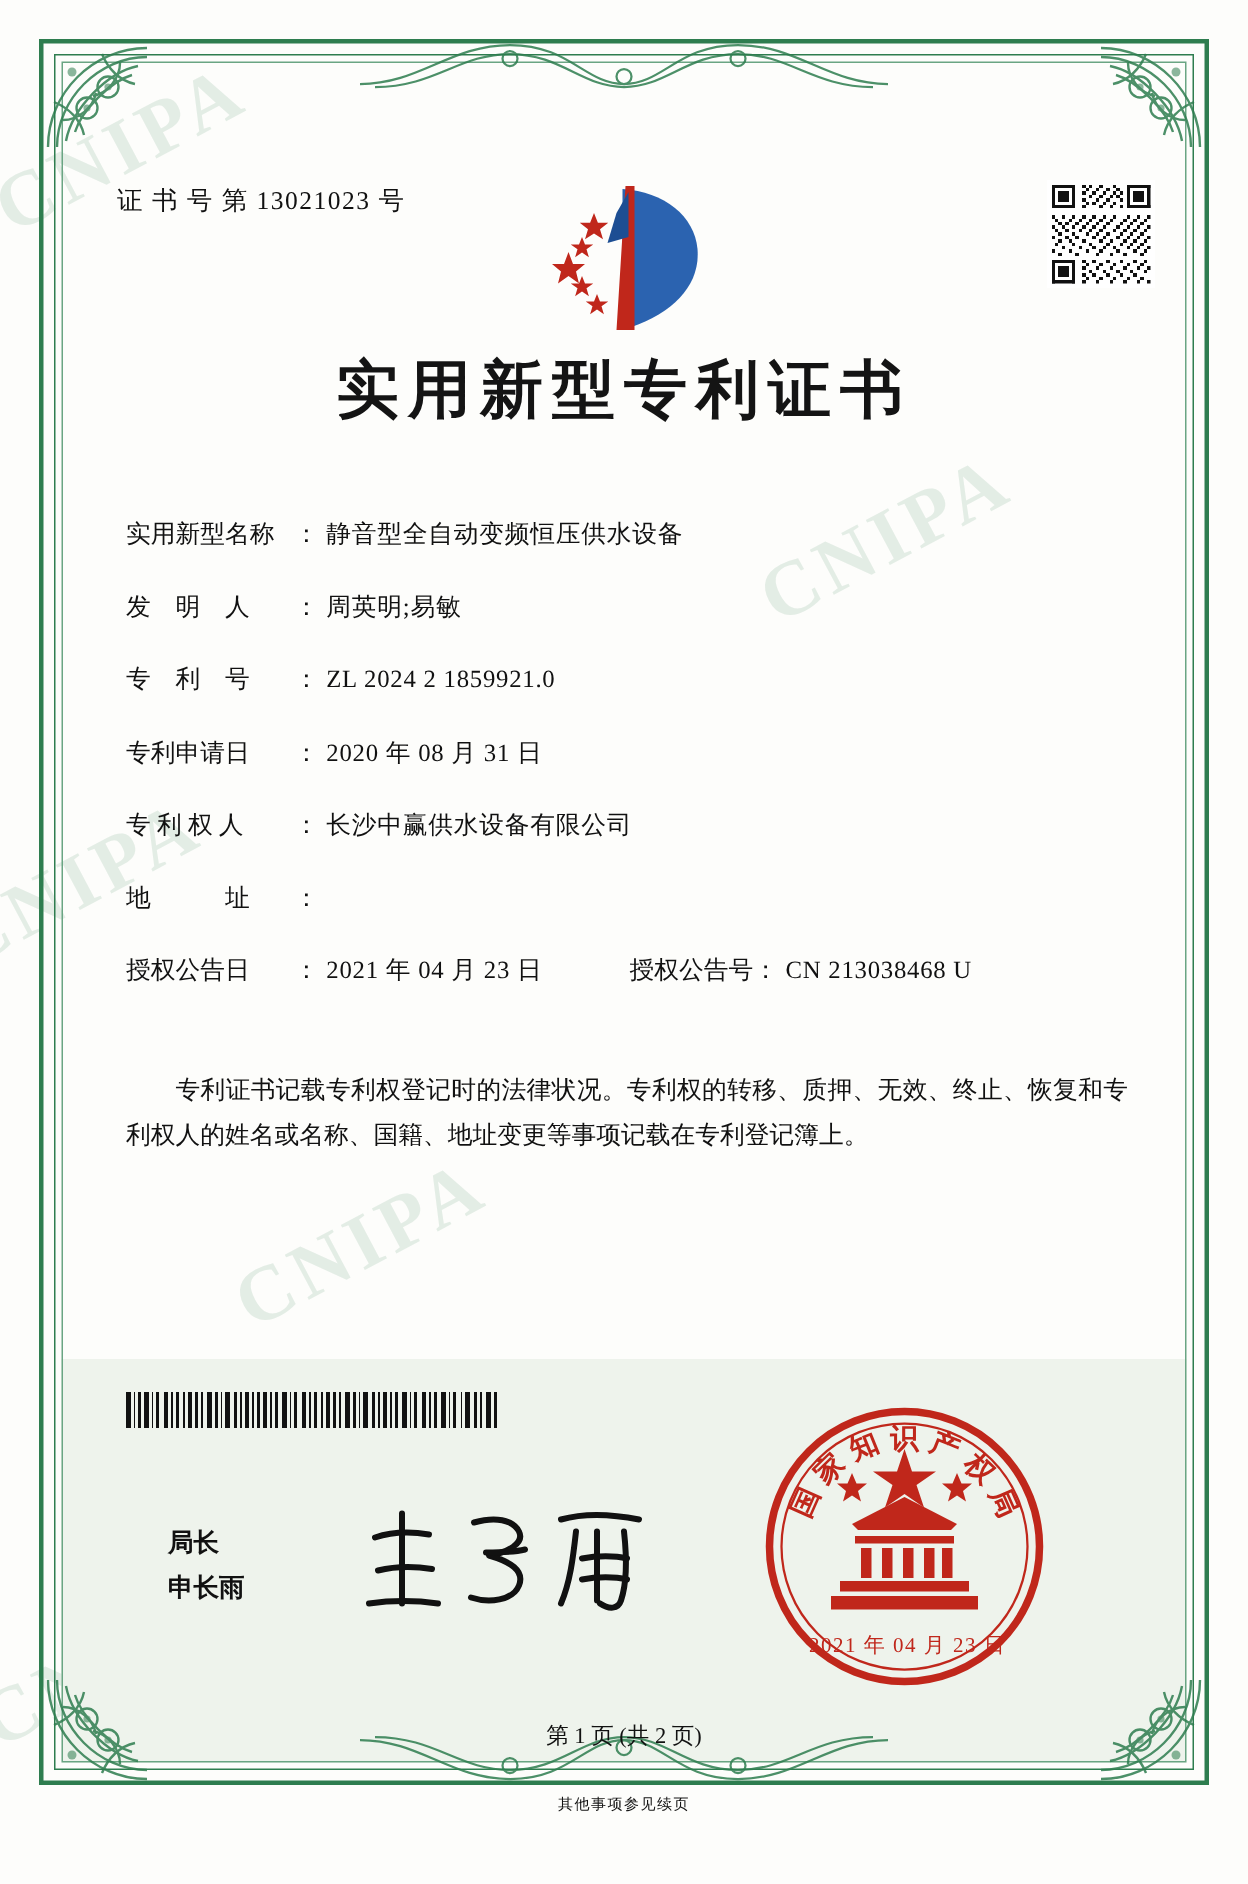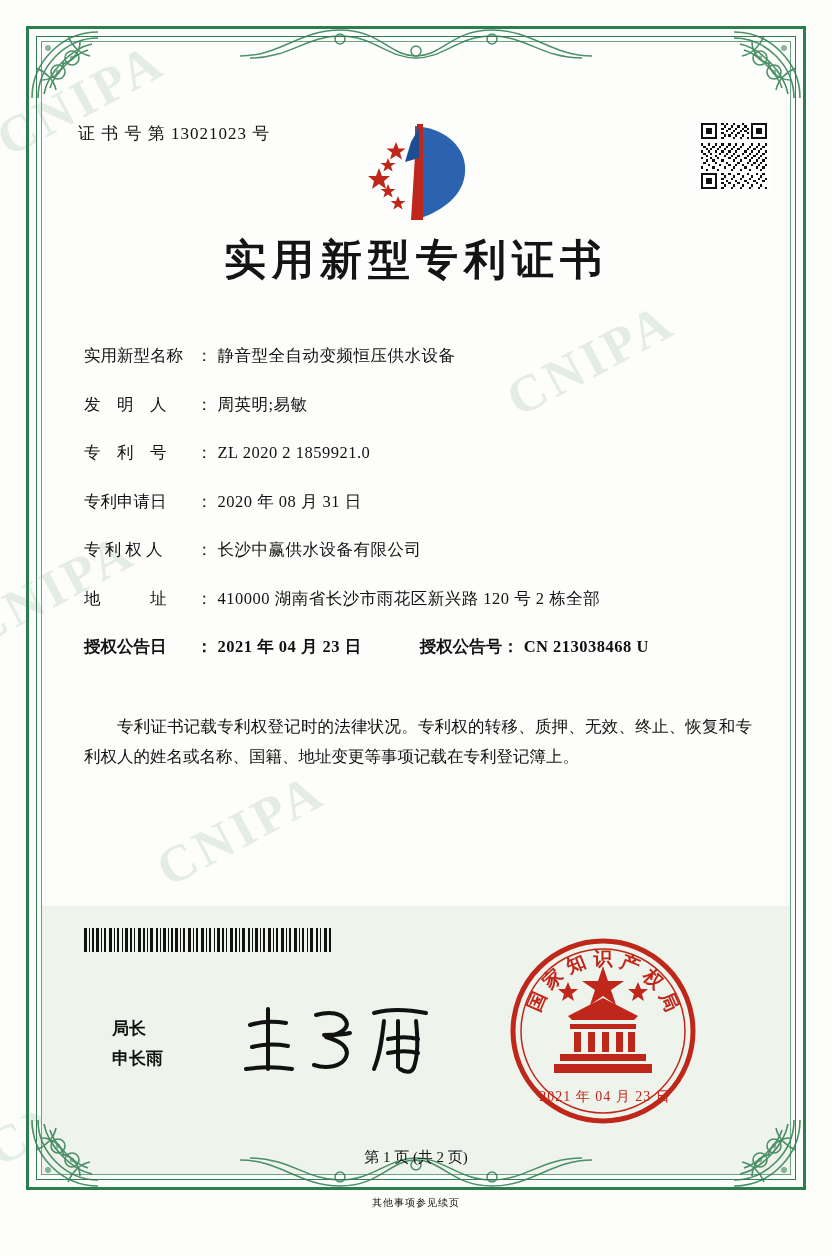--- a/index.html
+++ b/index.html
@@ -131,21 +131,21 @@
     margin-bottom: 26.5px;
   }
   .lbl {
     width: 112px;
     flex: none;
     letter-spacing: 0px;
     white-space: nowrap;
   }
   .colon { margin-right: 5px; }
   .val { letter-spacing: 0.5px; }
-  .row-double { display: flex; font-weight: bold; }
+  .row-double { display: flex; }
   .row-double .seg2 { margin-left: 58px; display: flex; align-items: baseline; }
   .row-double .seg2 .lbl { width: auto; }
 
   
   .paras {
     position: absolute;
     left: 84px; top: 712px;
     width: 668px;
     font-size: 16.5px;
     line-height: 30px;
@@ -540,36 +540,35 @@
       <span class="val">静音型全自动变频恒压供水设备</span>
     </div>
     <div class="row">
       <span class="lbl">发　明　人</span>
       <span class="colon">：</span>
       <span class="val">周英明;易敏</span>
     </div>
     <div class="row">
       <span class="lbl">专　利　号</span>
       <span class="colon">：</span>
-      <span class="val">ZL 2020 2 1859921.0</span>
+      <span class="val">ZL 2024 2 1859921.0</span>
     </div>
     <div class="row">
       <span class="lbl">专利申请日</span>
       <span class="colon">：</span>
       <span class="val">2020 年 08 月 31 日</span>
     </div>
     <div class="row">
       <span class="lbl">专 利 权 人</span>
       <span class="colon">：</span>
       <span class="val">长沙中赢供水设备有限公司</span>
     </div>
     <div class="row">
       <span class="lbl">地　　　址</span>
       <span class="colon">：</span>
-      <span class="val">410000 湖南省长沙市雨花区新兴路 120 号 2 栋全部</span>
     </div>
     <div class="row row-double">
       <span class="lbl">授权公告日</span>
       <span class="colon">：</span>
       <span class="val">2021 年 04 月 23 日</span>
       <span class="seg2">
         <span class="lbl">授权公告号</span>
         <span class="colon">：</span>
         <span class="val">CN 213038468 U</span>
       </span>

